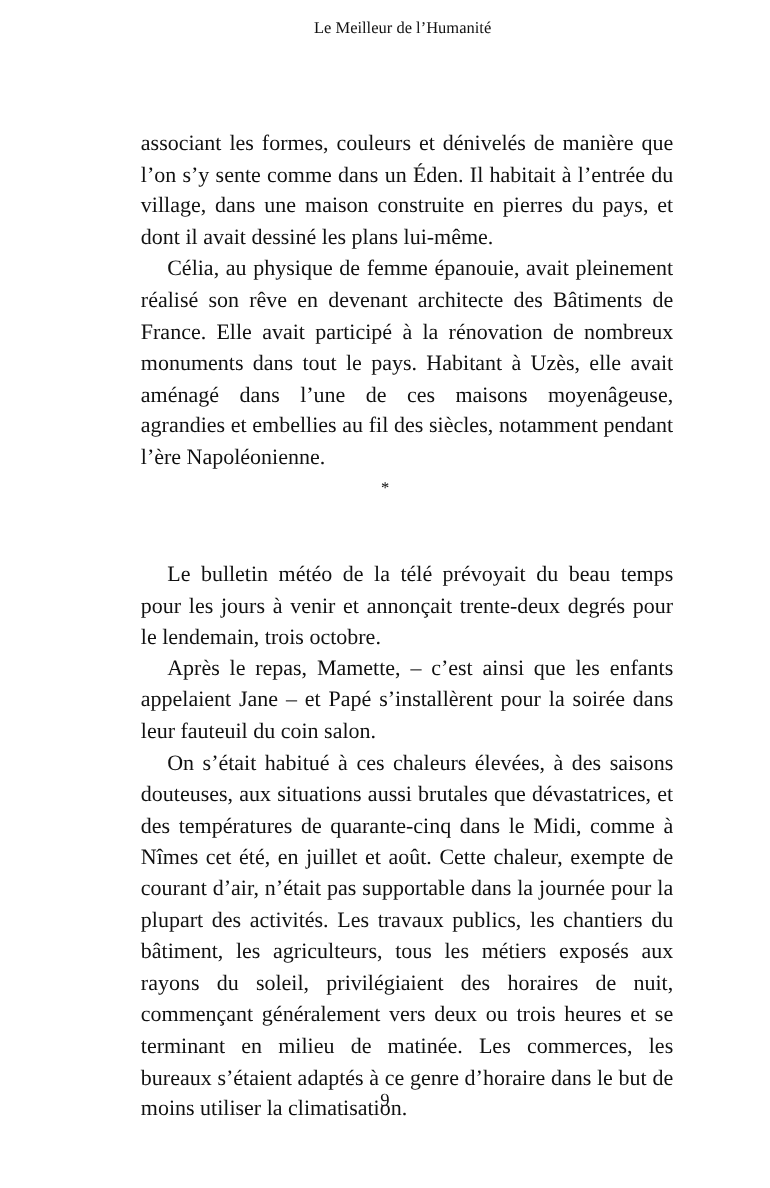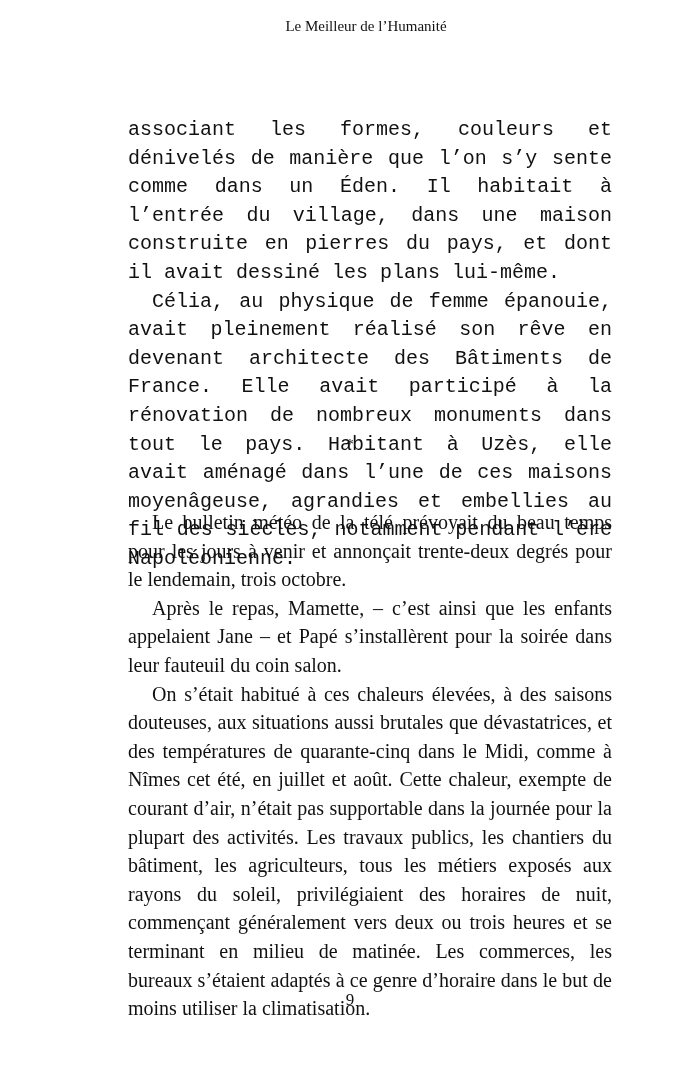--- a/index.html
+++ b/index.html
@@ -3,21 +3,21 @@
   <meta charset="utf-8">
   <style>
     html, body { margin: 0; padding: 0; background: #ffffff; }
     body { width: 700px; height: 1080px; position: relative; overflow: hidden;
       font-family: "Liberation Serif", "DejaVu Serif", serif; color: #111; }
     .running-head { position: absolute; top: 18px; left: 16px; width: 700px; text-align: center;
       font-size: 15px; }
     .text-block { position: absolute; left: 128px; width: 484px; font-size: 20px; line-height: 28.6px; }
     .text-block p { margin: 0; text-align: justify; text-indent: 0; }
     .text-block p.indent { text-indent: 24px; }
-    #block1 { top: 116px; font-family: Liberation Mono, monospace; }
+    #block1 { top: 116px; }
     #block2 { top: 508px; }
     .separator { position: absolute; top: 436px; left: 0; width: 700px; text-align: center; font-size: 15px; }
     .folio { position: absolute; top: 990px; left: 0; width: 700px; text-align: center; font-size: 17px; }
   </style>
 </head>
 <body>
 
 <div class="running-head">Le Meilleur de l’Humanité</div>
 
 <div class="text-block" id="block1">

